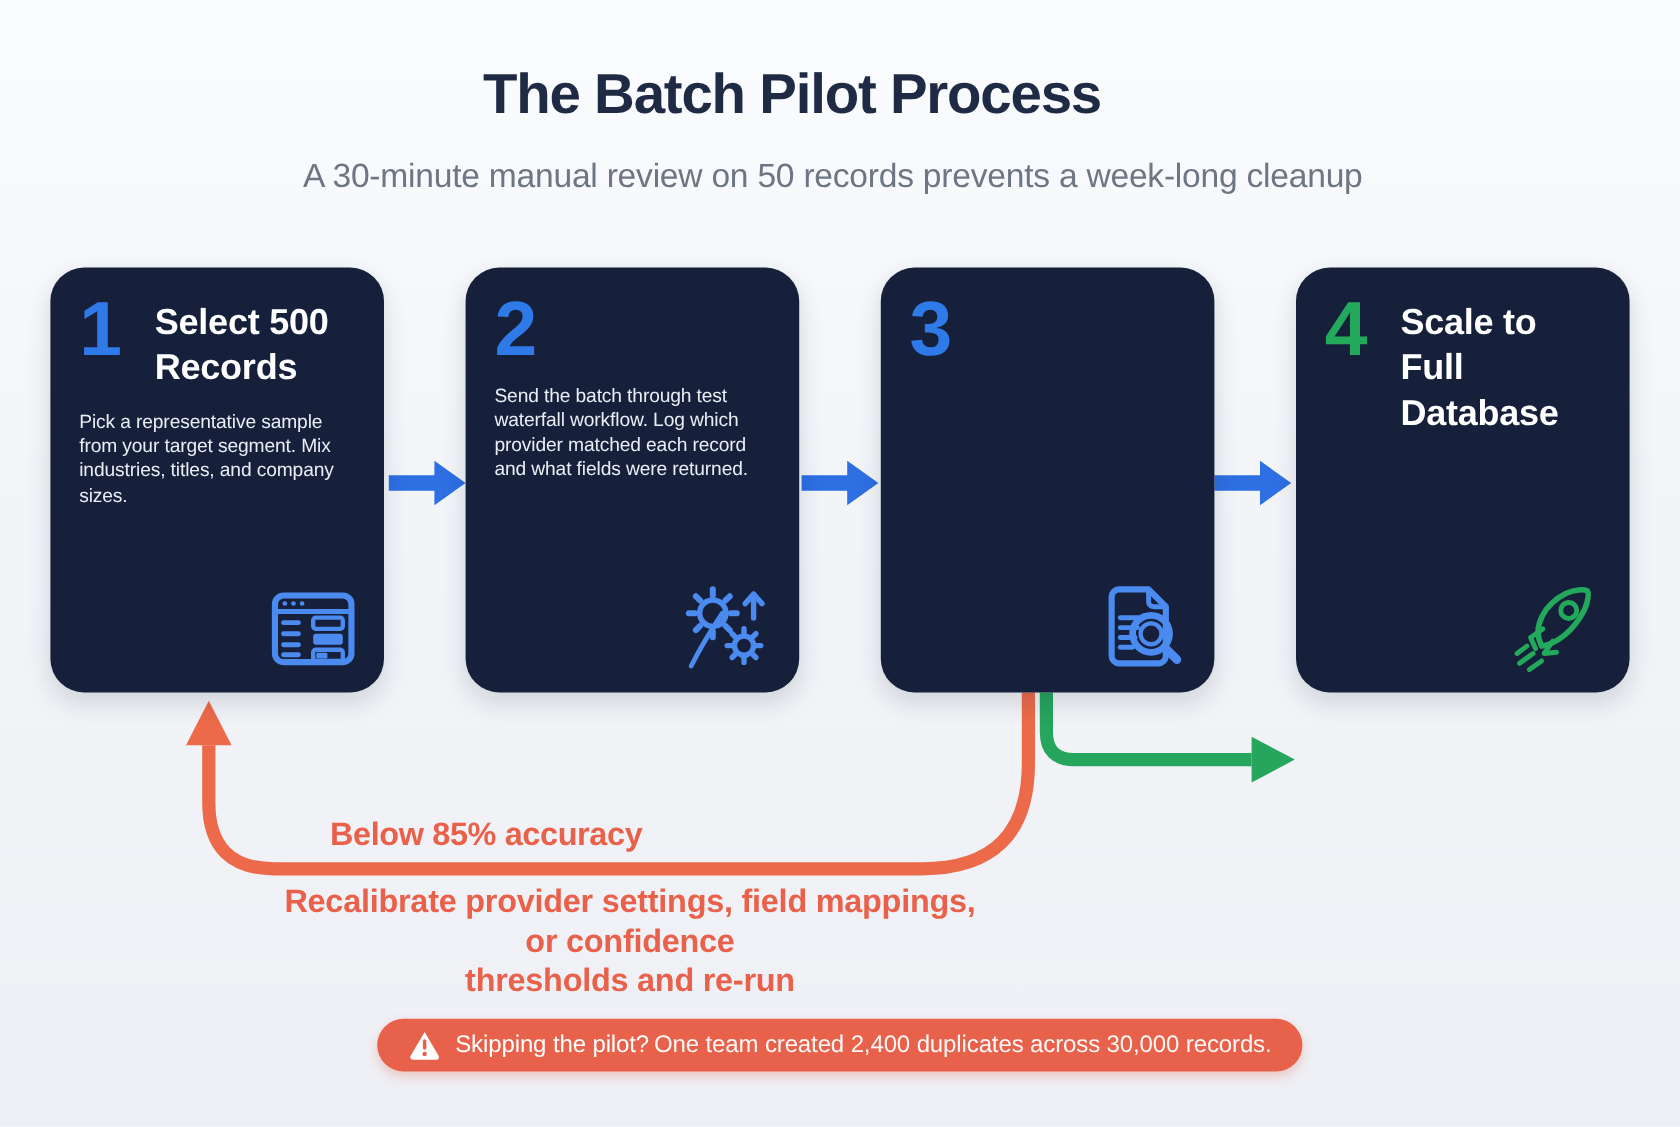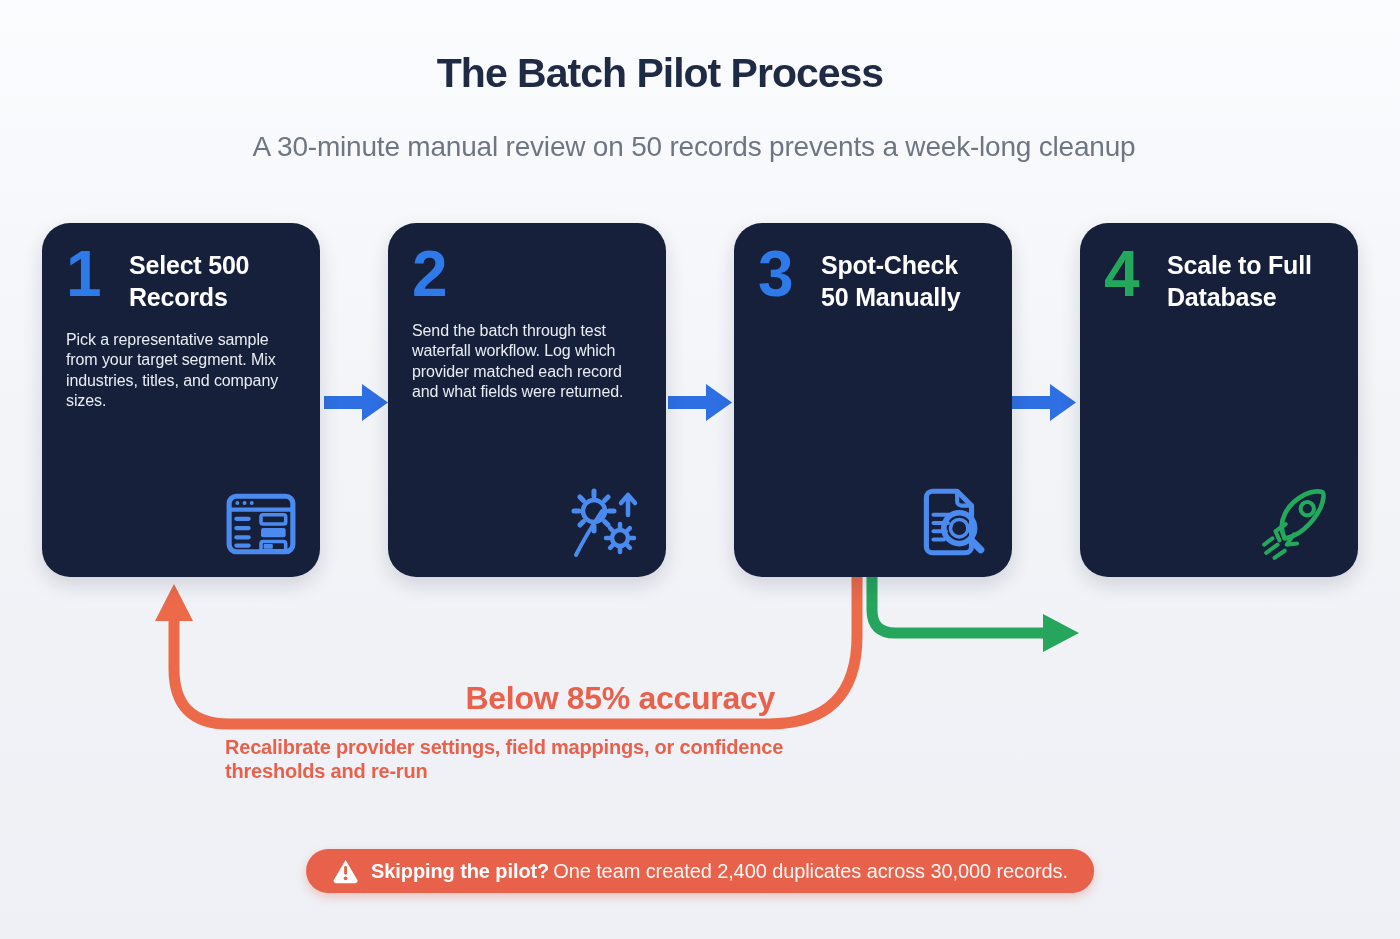--- a/index.html
+++ b/index.html
@@ -4,68 +4,68 @@
 <style>
   * { margin:0; padding:0; box-sizing:border-box; }
   html,body { width:1400px; height:939px; }
   body { font-family:"Liberation Sans", sans-serif; }
   .canvas {
     position:relative; width:1400px; height:939px; overflow:hidden;
     background:linear-gradient(180deg,#fbfcfe 0%,#f2f4f8 45%,#eef0f5 100%);
   }
   .page-title {
     position:absolute; top:50px; left:0; width:1320px; text-align:center;
-    font-size:41px; font-weight:700; letter-spacing:-1px; color:#1f2a44;
+    font-size:47px; font-weight:700; letter-spacing:-1px; color:#1f2a44;
   }
   .page-subtitle {
     position:absolute; top:131px; left:0; width:1388px; text-align:center;
     font-size:28px; font-weight:400; color:#6e7684; letter-spacing:-0.2px;
   }
   .card {
     position:absolute; top:223px; width:278px; height:354px;
     background:#16203a; border-radius:28px; padding:22px 24px;
     box-shadow:0 8px 20px rgba(15,23,42,.14);
   }
   .card-1{left:42px;} .card-2{left:388px;} .card-3{left:734px;} .card-4{left:1080px;}
   .card-head { display:flex; gap:13px; align-items:flex-start; }
   .num { font-size:64px; font-weight:700; line-height:0.92; min-width:50px; }
   .num-blue { color:#2f7ae9; }
   .num-green { color:#23a95c; }
   .card-title {
-    font-size:25px; font-weight:700; color:#ffffff; line-height:1.26;
+    font-size:30px; font-weight:700; color:#ffffff; line-height:1.26;
     margin-top:5px; white-space:pre-line; letter-spacing:-0.2px;
   }
   .card-body {
     margin-top:17px; font-size:16px; line-height:1.27; color:#e9edf4;
     letter-spacing:-0.1px;
   }
   .card-icon { position:absolute; right:22px; bottom:16px; }
   .flow-svg { position:absolute; left:0; top:0; pointer-events:none; }
   .label-success {
     position:absolute; left:858px; top:645px; width:216px; text-align:center;
     font-size:26px; font-weight:700; line-height:1.18; color:#26a55d;
     white-space:pre-line; letter-spacing:-0.3px;
   }
   .label-retry {
-    position:absolute; left:275px; top:680px; width:500px; text-align:right;
-    font-size:32px; font-weight:700; color:#e9614b; letter-spacing:-0.3px;
+    position:absolute; left:275px; top:680px; width:500px; text-align:left;
+    font-size:27px; font-weight:700; color:#e9614b; letter-spacing:-0.3px;
   }
   .label-retry-note {
-    position:absolute; left:225px; top:735px; width:600px; text-align:left;
-    font-size:20px; font-weight:700; line-height:1.22; color:#e9614b;
+    position:absolute; left:225px; top:735px; width:600px; text-align:center;
+    font-size:27px; font-weight:700; line-height:1.22; color:#e9614b;
     white-space:pre-line; letter-spacing:-0.2px;
   }
   .banner {
     position:absolute; top:849px; left:50%; transform:translateX(-50%);
     height:44px; display:flex; align-items:center; gap:12px;
     background:#e8614b; border-radius:22px; padding:0 26px; white-space:nowrap;
     box-shadow:0 4px 10px rgba(232,97,75,.30);
   }
   .banner-text { font-size:20px; color:rgba(255,255,255,.95); letter-spacing:-0.1px; }
-  .banner-text b { color:#ffffff; font-weight:700; margin-right:4px; }
+  .banner-text b { color:#ffffff; font-weight:400; margin-right:4px; }
 </style>
 </head>
 <body>
 
 <div class="canvas">
 
   <div class="page-title">The Batch Pilot Process</div>
   <div class="page-subtitle">A 30-minute manual review on 50 records prevents a week-long cleanup</div>
 
   <svg class="flow-svg" width="1400" height="939" viewBox="0 0 1400 939">
@@ -151,22 +151,20 @@
         <path d="M64 34 L64 16" stroke-width="4.5"></path>
         <path d="M64 14 L57 22 M64 14 L71 22" stroke-width="4.5"></path>
         <path d="M12 74 Q22 54 38 30" stroke-width="4"></path>
       </g>
     </svg>
   </div>
 
   <div class="card card-3">
     <div class="card-head">
       <div class="num num-blue">3</div>
-      <div class="card-title">Spot-Check
-50 Manually</div>
     </div>
     <svg class="card-icon" width="78" height="78" viewBox="0 0 76 76">
       <g stroke="#4b8bf0" fill="none" stroke-linecap="round" stroke-linejoin="round">
         <path d="M20 8 h24 l14 14 v40 a6 6 0 0 1 -6 6 H20 a6 6 0 0 1 -6 -6 V14 a6 6 0 0 1 6 -6 Z" stroke-width="5"></path>
         <path d="M44 9 v9 a4 4 0 0 0 4 4 h9" stroke-width="4"></path>
         <line x1="21" y1="31" x2="37" y2="31" stroke-width="4"></line>
         <line x1="21" y1="39" x2="35" y2="39" stroke-width="4"></line>
         <line x1="21" y1="47" x2="33" y2="47" stroke-width="4"></line>
         <line x1="21" y1="55" x2="31" y2="55" stroke-width="4"></line>
         <circle cx="46" cy="44" r="15" stroke-width="5.5"></circle>

